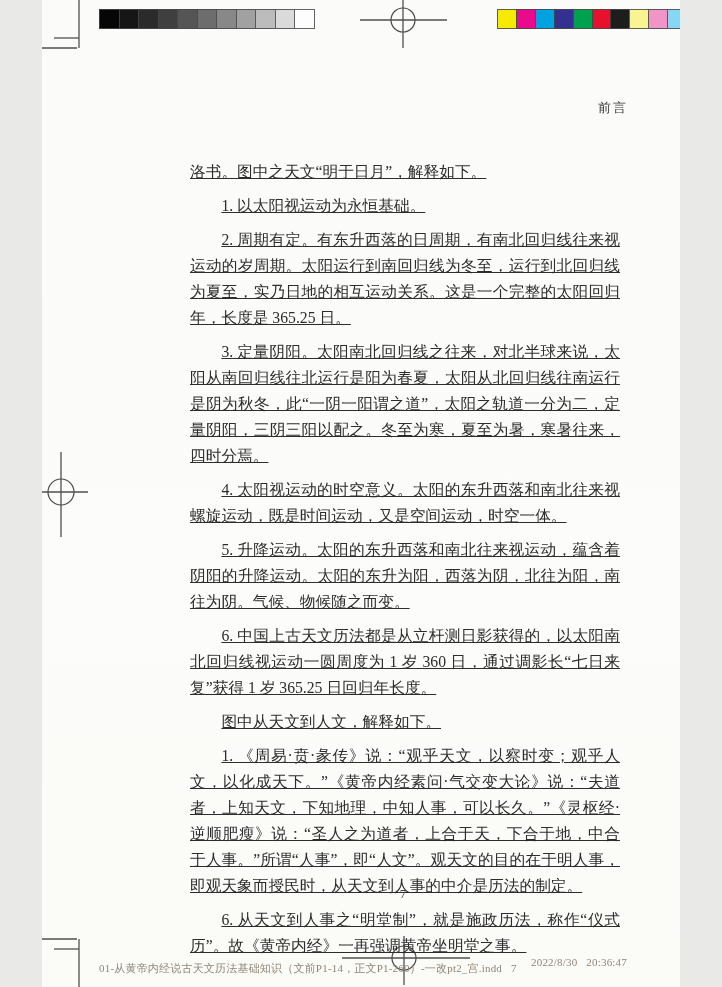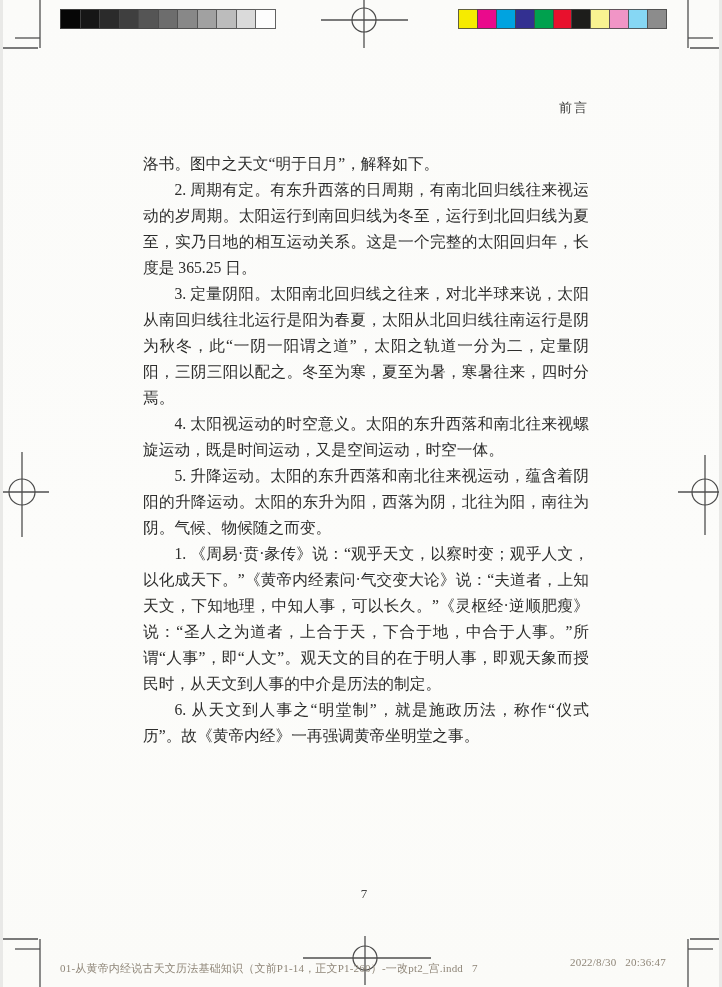--- a/index.html
+++ b/index.html
@@ -1,17 +1,17 @@
 <!DOCTYPE html>
 <html><head>
 <meta charset="utf-8">
 <style>
   html,body { margin:0; padding:0; background:#e9e9e7; }
   .sheet {
-    position:relative; width:716px; height:987px; margin:0 auto;
+    position:relative; width:638px; height:987px; margin:0 auto;
     background:linear-gradient(180deg,#fbfbf9 0%,#fcfcfa 60%,#fbfbf8 100%);
     overflow:hidden;
     font-family:"Liberation Serif","DejaVu Serif",serif;
     color:#2d2d2c;
   }
   svg.marks { position:absolute; left:0; top:0; width:722px; height:987px; pointer-events:none; }
   svg.marks path, svg.marks line { stroke:#4f4f4f; stroke-width:1.3; fill:none; }
   svg.marks circle { stroke:#4a4a4a; stroke-width:1.2; fill:none; }
 
   .cal-bar { position:absolute; top:9px; height:20px; display:flex; }
@@ -22,21 +22,21 @@
 
   .running-head {
     position:absolute; top:99px; left:140px; width:446px;
     text-align:right; font-size:13px; letter-spacing:2px; color:#3a3a39;
   }
   .body-text {
     position:absolute; top:151px; left:140px; width:446px;
     font-size:15.7px; line-height:26px;
     text-align:justify; text-justify:inter-ideograph;
   }
-  .body-text p { margin:0; }
+  .body-text p { margin:8px;text-decoration:underline; }
   .body-text p.indent { text-indent:2em; }
 
   .page-number {
     position:absolute; top:886px; left:0; width:722px;
     text-align:center; font-size:13px; color:#454545;
   }
   .footer-note {
     position:absolute; top:961px; font-size:11px; color:#8f8678;
     letter-spacing:.2px; white-space:pre;
   }
@@ -117,24 +117,27 @@
       <div class="swatch" style="background: rgb(249, 243, 145);"></div>
       <div class="swatch" style="background: rgb(241, 149, 198);"></div>
       <div class="swatch" style="background: rgb(134, 215, 244);"></div>
       <div class="swatch" style="background: rgb(140, 140, 140);"></div>
     </div>
 
   <div class="running-head">前言</div>
 
   <div class="body-text">
     <p>洛书。图中之天文“明于日月”，解释如下。</p>
+    <p class="indent">1. 以太阳视运动为永恒基础。</p>
     <p class="indent">2. 周期有定。有东升西落的日周期，有南北回归线往来视运动的岁周期。太阳运行到南回归线为冬至，运行到北回归线为夏至，实乃日地的相互运动关系。这是一个完整的太阳回归年，长度是 365.25 日。</p>
     <p class="indent">3. 定量阴阳。太阳南北回归线之往来，对北半球来说，太阳从南回归线往北运行是阳为春夏，太阳从北回归线往南运行是阴为秋冬，此“一阴一阳谓之道”，太阳之轨道一分为二，定量阴阳，三阴三阳以配之。冬至为寒，夏至为暑，寒暑往来，四时分焉。</p>
     <p class="indent">4. 太阳视运动的时空意义。太阳的东升西落和南北往来视螺旋运动，既是时间运动，又是空间运动，时空一体。</p>
     <p class="indent">5. 升降运动。太阳的东升西落和南北往来视运动，蕴含着阴阳的升降运动。太阳的东升为阳，西落为阴，北往为阳，南往为阴。气候、物候随之而变。</p>
+    <p class="indent">6. 中国上古天文历法都是从立杆测日影获得的，以太阳南北回归线视运动一圆周度为 1 岁 360 日，通过调影长“七日来复”获得 1 岁 365.25 日回归年长度。</p>
+    <p class="indent">图中从天文到人文，解释如下。</p>
     <p class="indent">1. 《周易·贲·彖传》说：“观乎天文，以察时变；观乎人文，以化成天下。”《黄帝内经素问·气交变大论》说：“夫道者，上知天文，下知地理，中知人事，可以长久。”《灵枢经·逆顺肥瘦》说：“圣人之为道者，上合于天，下合于地，中合于人事。”所谓“人事”，即“人文”。观天文的目的在于明人事，即观天象而授民时，从天文到人事的中介是历法的制定。</p>
     <p class="indent">6. 从天文到人事之“明堂制”，就是施政历法，称作“仪式历”。故《黄帝内经》一再强调黄帝坐明堂之事。</p>
   </div>
 
   <div class="page-number">7</div>
 
   <div class="footer-note left">01-从黄帝内经说古天文历法基础知识（文前P1-14，正文P1-260）-一改pt2_宫.indd   7</div>
   <div class="footer-note right">2022/8/30   20:36:47</div>
 
 </div>

